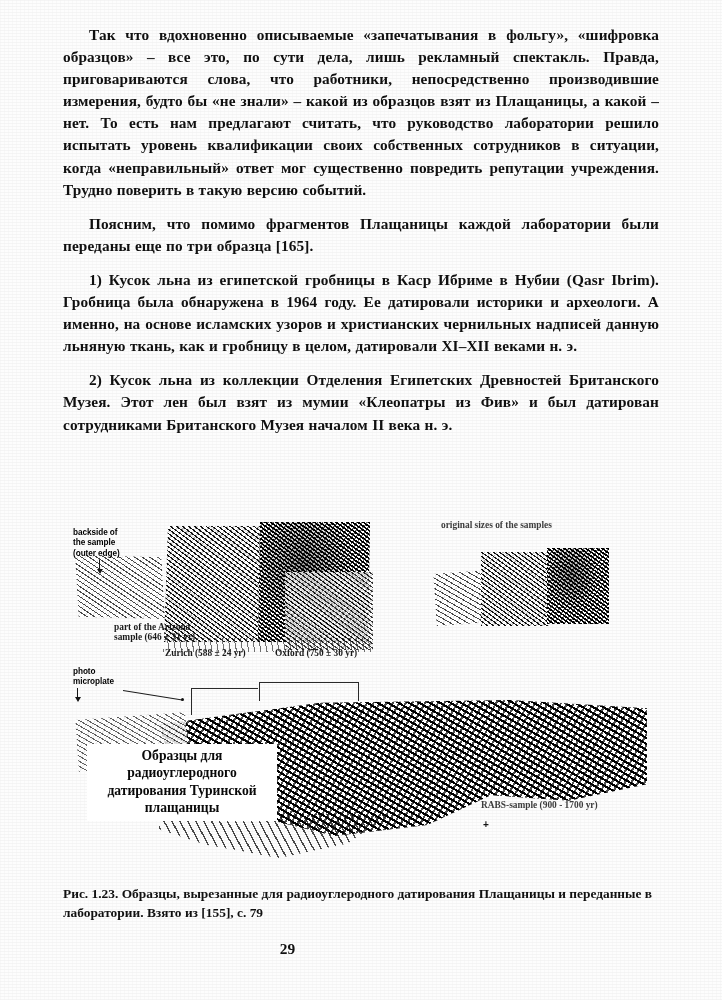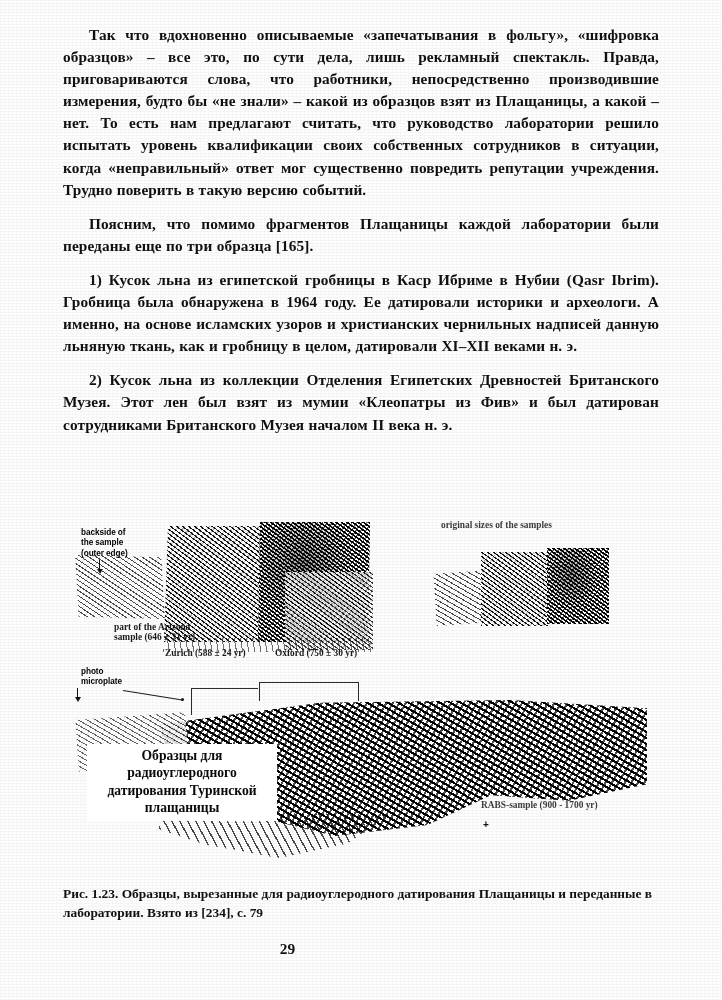--- a/index.html
+++ b/index.html
@@ -115,21 +115,20 @@
   .fig-anno.serifed {
     font-family: "Liberation Serif", "DejaVu Serif", serif;
     font-size: 9.4px;
     font-weight: 700;
     letter-spacing: 0;
   }
   .fig-anno.faded { color: #3c3c3c; }
   .fig-anno.blurry {
     filter: blur(.45px) contrast(1.6);
     color: #121212;
-    margin-left: 8px;
   }
 
   
   .fig-caption-box {
     position: absolute;
     background: #ffffff;
     padding: 3px 6px 4px 6px;
     text-align: center;
     font-family: "Liberation Serif", "DejaVu Serif", serif;
     font-weight: 700;
@@ -286,16 +285,16 @@
 
     <div class="fig-caption-box" style="left:24px; top:232px; width:178px;">Образцы для
 радиоуглеродного
 датирования Туринской
 плащаницы</div>
 
   </div>
 </div>
 
 <div class="fig-caption">
-  <span class="lead">Рис. 1.23.</span><span> Образцы, вырезанные для радиоуглеродного датирования Плащаницы и переданные в лаборатории. Взято из [234], с. 79</span>
+  <span class="lead">Рис. 1.23.</span><span> Образцы, вырезанные для радиоуглеродного датирования Плащаницы и переданные в лаборатории. Взято из [155], с. 79</span>
 </div>
 
 <div class="page-number">29</div>
 
 </body></html>

